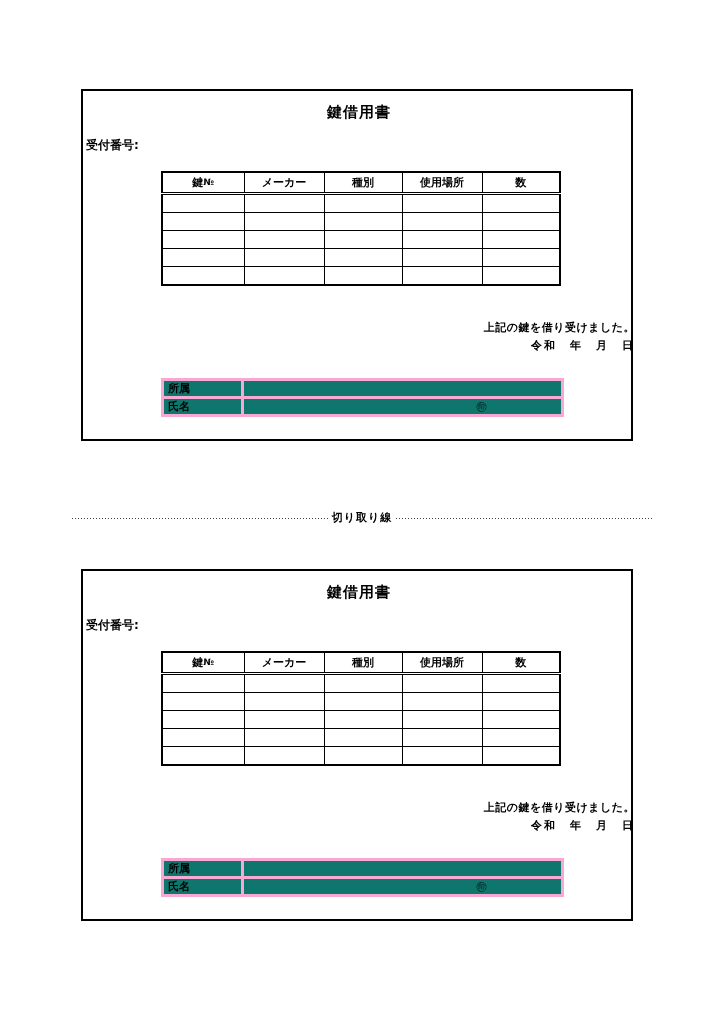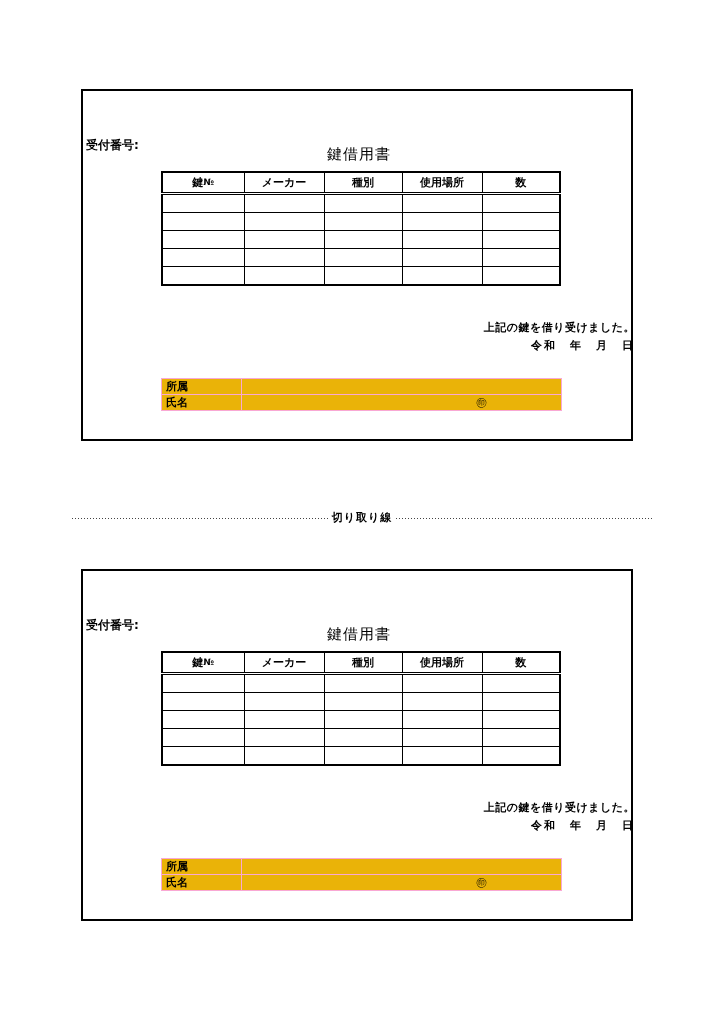--- a/index.html
+++ b/index.html
@@ -38,24 +38,23 @@
   .form-frame.form-bottom { top: 569px; }
 
   
   .form-title {
     position: absolute;
     left: 0;
     top: 12px;
     width: 552px;
     text-align: center;
     font-size: 15px;
-    font-weight: normal;
+    font-weight: bold;
     letter-spacing: 1px;
     line-height: 18px;
-    margin-top: 42px;
   }
 
   
   .reception-no {
     position: absolute;
     left: 3px;
     top: 47px;
     font-size: 12px;
     font-weight: bold;
     line-height: 14px;
@@ -121,27 +120,27 @@
   .sign-table {
     position: absolute;
     left: 78px;
     top: 287px;
     width: 400px;
     border-collapse: collapse;
     table-layout: fixed;
     border: 1px solid #000000;
   }
   .sign-table td {
-    border: 1px solid #f9a8d4;
+    border: 3px solid #f9a8d4;
     height: 15px;
     font-size: 11px;
     font-weight: bold;
     line-height: 15px;
     padding: 0 0 0 4px;
-    background: #eab308;
+    background: #0f766e;
   }
   .sign-table col.c-label { width: 80px; }
   .sign-table col.c-value { width: 320px; }
   .sign-cell-value {
     position: relative;
     text-align: left;
   }
   .seal-mark {
     position: absolute;
     right: 74px;

